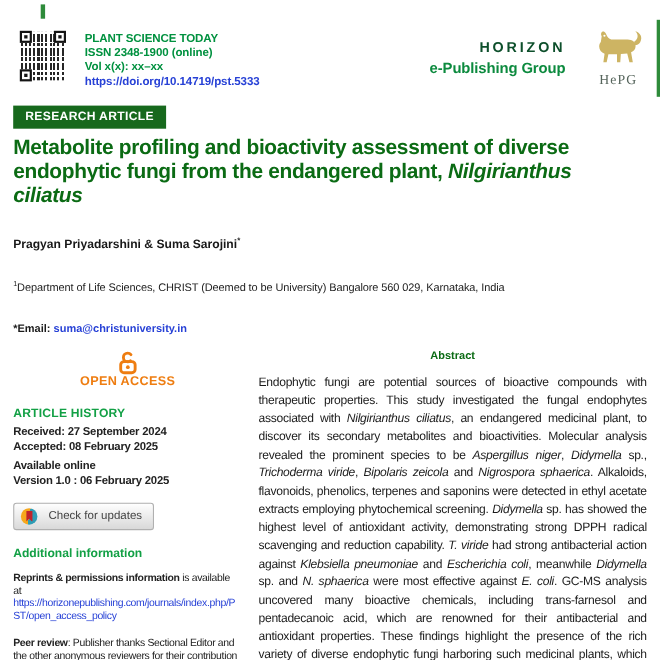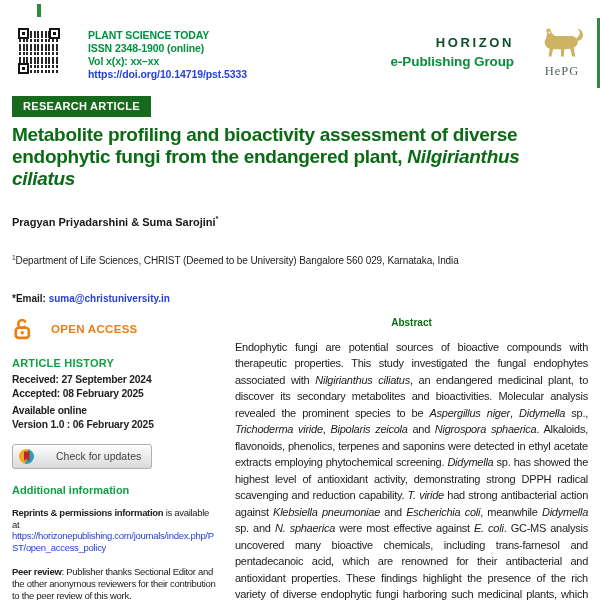--- a/index.html
+++ b/index.html
@@ -4,21 +4,21 @@
 <style>
   html,body{margin:0;padding:0;background:#fff;}
   .page{position:relative;width:600px;height:600px;background:#fff;overflow:hidden;
         font-family:"Liberation Sans",sans-serif;color:var(--text-dark,#1b1b1b);}
   .artifact{position:absolute;background:#2e8b3a;}
   .mark-tl{left:37px;top:4px;width:4px;height:13px;}
   .mark-right{right:0;top:18px;width:3px;height:70px;}
 
   
   .hdr{display:flex;justify-content:space-between;align-items:flex-start;margin:26px 10px 0 18px;}
-  .hdr-left{display:flex;gap:28px;}
+  .hdr-left{display:flex;gap:17px;}
   .qr{position:relative;width:42px;height:46px;background:#fff;flex:none;margin-top:2px;}
   .qr-noise{position:absolute;inset:1px;opacity:.92;background-image:
     repeating-linear-gradient(0deg, transparent 0 3px, #fff 3px 5px, transparent 5px 8px, #fff 8px 9px, transparent 9px 13px),
     repeating-linear-gradient(90deg, #141414 0 2px, #fff 2px 4px, #141414 4px 6px, #fff 6px 7px, #141414 7px 9px, #fff 9px 11px);}
   .finder{position:absolute;width:11px;height:11px;border:2px solid #141414;background:#fff;box-sizing:border-box;}
   .finder .core{position:absolute;inset:2px;background:#141414;}
   .f-tl{left:0;top:0}.f-tr{right:0;top:0}.f-bl{left:0;bottom:0}
   .jinfo{font-weight:bold;font-size:10.5px;line-height:13px;letter-spacing:-0.1px;margin-top:3px;}
   .jname,.jissn,.jvol{color:var(--green-bright,#00913f);}
   .jdoi{color:var(--link-blue,#2741d6);display:block;text-decoration:none;}
@@ -36,26 +36,26 @@
          color:var(--green-dark,#0b6b14);letter-spacing:-0.3px;}
   .authors{margin:25px 0 0 12px;font-size:11px;font-weight:bold;color:#181818;}
   .affil{margin:26px 0 0 12px;font-size:10px;color:#222;letter-spacing:-0.1px;}
   .email{margin:27px 0 0 12px;font-size:10px;font-weight:bold;}
 
   
   .cols{display:flex;gap:17px;margin:11px 12px 0 12px;}
   .side{width:206px;flex:none;}
   .main{flex:1;min-width:0;}
 
-  .oa{display:flex;align-items:center;gap:20px;margin:3px 0 0 2px;color:var(--orange-oa,#ee7d11);
-      font-size:11.5px;font-weight:bold;letter-spacing:.3px;}
+  .oa{display:flex;align-items:center;gap:0;margin:3px 0 0 2px;color:var(--orange-oa,#ee7d11);
+      font-size:11.5px;font-weight:bold;letter-spacing:.3px;flex-direction:column;}
   .sh{margin:17px 0 0 0;font-size:11px;font-weight:bold;color:var(--green-heading,#12a045);letter-spacing:.2px;}
   .hist{margin-top:4px;font-size:10.3px;line-height:14px;font-weight:bold;color:#222;letter-spacing:-0.2px;}
   .hist .gap{margin-top:3px;}
-  .chk{margin-top:12px;display:inline-flex;align-items:center;gap:22px;padding:4px 10px 4px 6px;
+  .chk{margin-top:12px;display:inline-flex;align-items:center;gap:10px;padding:4px 10px 4px 6px;
        background:linear-gradient(#fefefe,#d9d9d9);border:1px solid #b0b0b0;border-radius:3px;
        font-family:inherit;font-size:10.5px;color:#444;cursor:pointer;}
   .cm-icon{position:relative;width:15px;height:15px;border-radius:50%;flex:none;
            background:linear-gradient(100deg,#f6a81c 50%,#2e9db5 50%);}
   .cm-flag{position:absolute;left:4.5px;top:2.5px;width:6px;height:10px;background:#c0242b;
            clip-path:polygon(0 0,100% 0,100% 100%,50% 70%,0 100%);}
   .add-title{margin-top:15px;font-size:11px;font-weight:bold;color:var(--green-heading,#12a045);}
   .spara{margin:8px 0 0 0;font-size:9.5px;line-height:11.6px;color:#222;letter-spacing:-0.3px;word-break:break-word;}
   .spara + .spara{margin-top:13px;}
 

